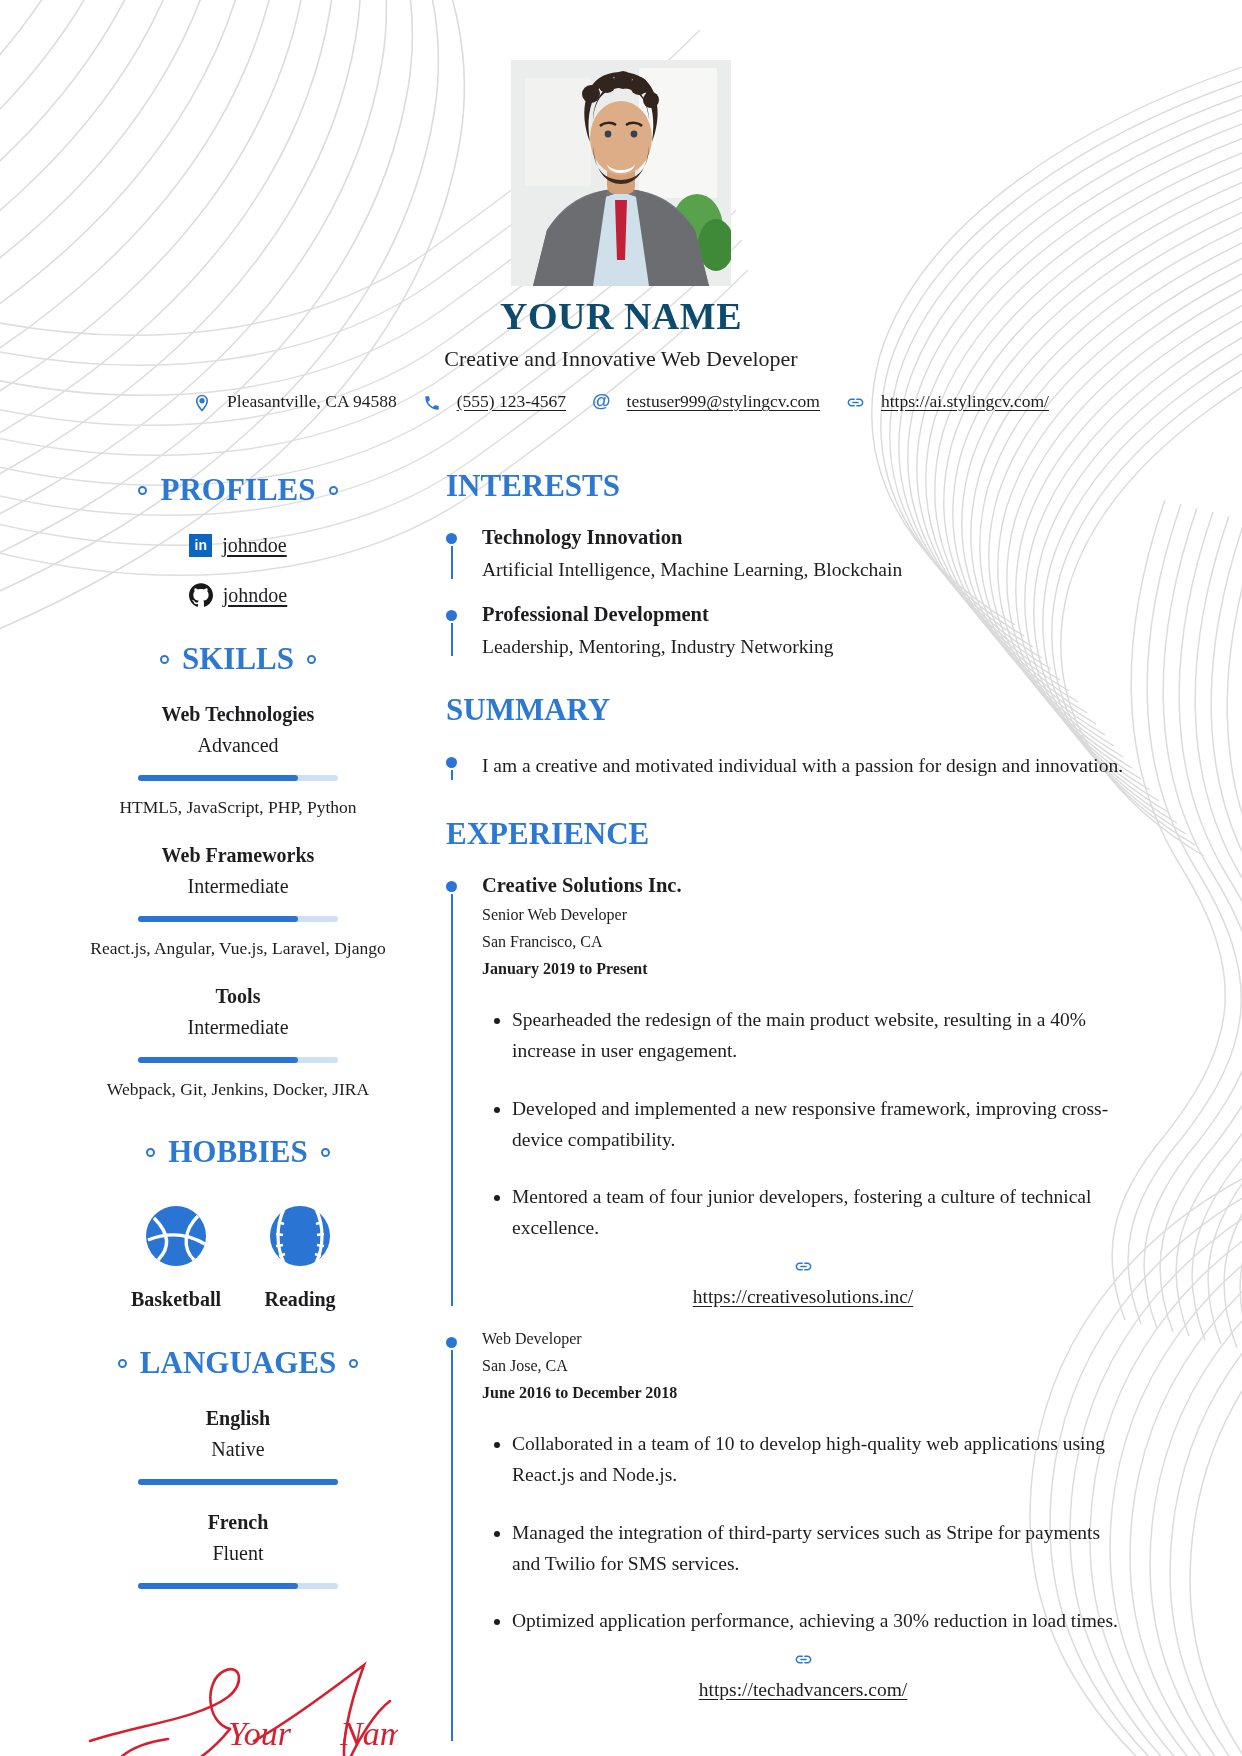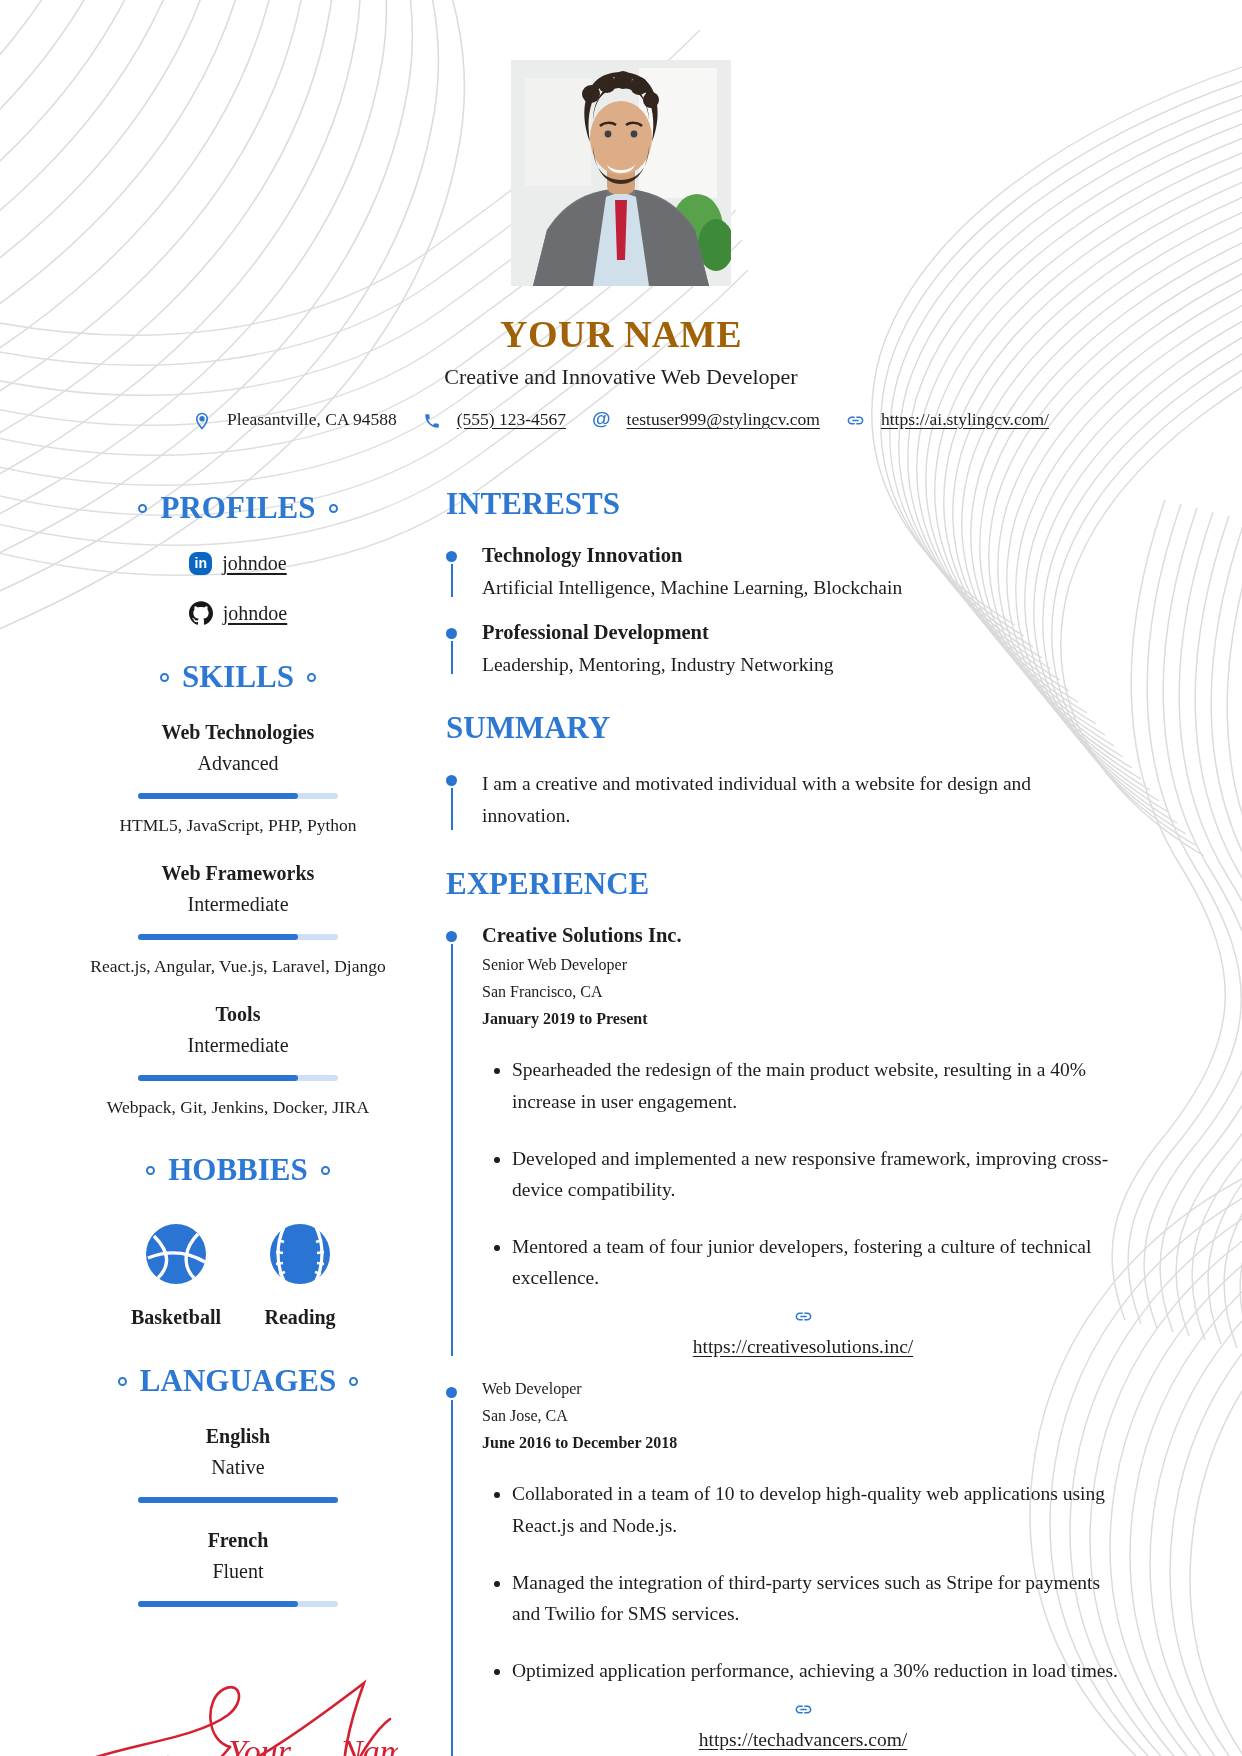--- a/index.html
+++ b/index.html
@@ -7,40 +7,40 @@
   body {
     font-family:"Liberation Serif","DejaVu Serif",serif;
     background:#ffffff; color:#1d1d1f; overflow:hidden; position:relative;
   }
   #bg-waves { position:absolute; inset:0; z-index:0; pointer-events:none; }
   .page { position:relative; z-index:1; }
 
   
   .header { text-align:center; padding-top:60px; }
   .photo-wrap { width:220px; height:226px; margin:0 auto; overflow:hidden; }
-  .name { font-size:38px; font-weight:700; letter-spacing:.5px; color:#a16207; margin-top:26px; }
+  .name { font-size:38px; font-weight:700; letter-spacing:.5px; color:#0c4a6e; margin-top:8px; }
   .job-title { font-size:22px; margin-top:8px; color:#222; }
   .contact-row { display:flex; justify-content:center; align-items:center; gap:26px; margin-top:18px; font-size:17.5px; }
   .contact-item { display:flex; align-items:flex-end; gap:16px; }
   .contact-item svg { display:block; }
   .contact-item .at-glyph { color:#2d78d2; font-weight:700; font-size:19px; font-family:"Liberation Sans",sans-serif; }
   .contact-item.linkish span.txt { text-decoration:underline; text-underline-offset:3px; }
 
   
   .columns { display:flex; padding:26px 52px 0 52px; }
   .col-left { width:372px; flex:0 0 372px; text-align:center; }
   .col-right { flex:1; padding-left:22px; max-width:700px; }
 
   
   .side-heading { display:flex; align-items:center; justify-content:center; gap:13px;
                   color:#2d78d2; font-size:31px; font-weight:700; margin-top:34px; }
   .side-heading .ring { width:9px; height:9px; border:2.5px solid #2d78d2; border-radius:50%; display:inline-block; }
   .profile-item { display:flex; align-items:center; justify-content:center; gap:10px; margin-top:26px; font-size:20px; }
   .profile-item .uname { text-decoration:underline; text-underline-offset:3px; }
-  .li-badge { width:23px; height:23px; background:#0a66c2; border-radius:8px; color:#fff; display:flex;
+  .li-badge { width:23px; height:23px; background:#0a66c2; border-radius:0; color:#fff; display:flex;
               align-items:center; justify-content:center; font-family:"Liberation Sans",sans-serif;
               font-weight:700; font-size:14px; padding-bottom:2px; }
   .skill-block { margin-top:26px; }
   .skill-name { font-size:20px; font-weight:700; }
   .skill-level { font-size:20px; margin-top:8px; }
   .bar { width:200px; height:6px; border-radius:3px; background:#cfe0f4; margin:18px auto 0 auto; }
   .bar-fill { height:6px; border-radius:3px; background:#2a74d3; }
   .skill-keys { font-size:17.5px; margin-top:16px; }
   .hobby-row { display:flex; justify-content:center; gap:28px; margin-top:34px; }
   .hobby { width:96px; }
@@ -349,21 +349,21 @@
         <span class="tl-dot"></span>
         <span class="tl-line"></span>
         <div class="item-title">Professional Development</div>
         <div class="item-sub">Leadership, Mentoring, Industry Networking</div>
       </div>
 
       <div class="main-heading">SUMMARY</div>
       <div class="tl-item">
         <span class="tl-dot"></span>
         <span class="tl-line"></span>
-        <div class="para">I am a creative and motivated individual with a website for design and innovation.</div>
+        <div class="para">I am a creative and motivated individual with a passion for design and innovation.</div>
       </div>
 
       <div class="main-heading">EXPERIENCE</div>
 
       <div class="tl-item">
         <span class="tl-dot"></span>
         <span class="tl-line"></span>
         <div class="exp-line exp-company">Creative Solutions Inc.</div>
         <div class="exp-line">Senior Web Developer</div>
         <div class="exp-line">San Francisco, CA</div>

